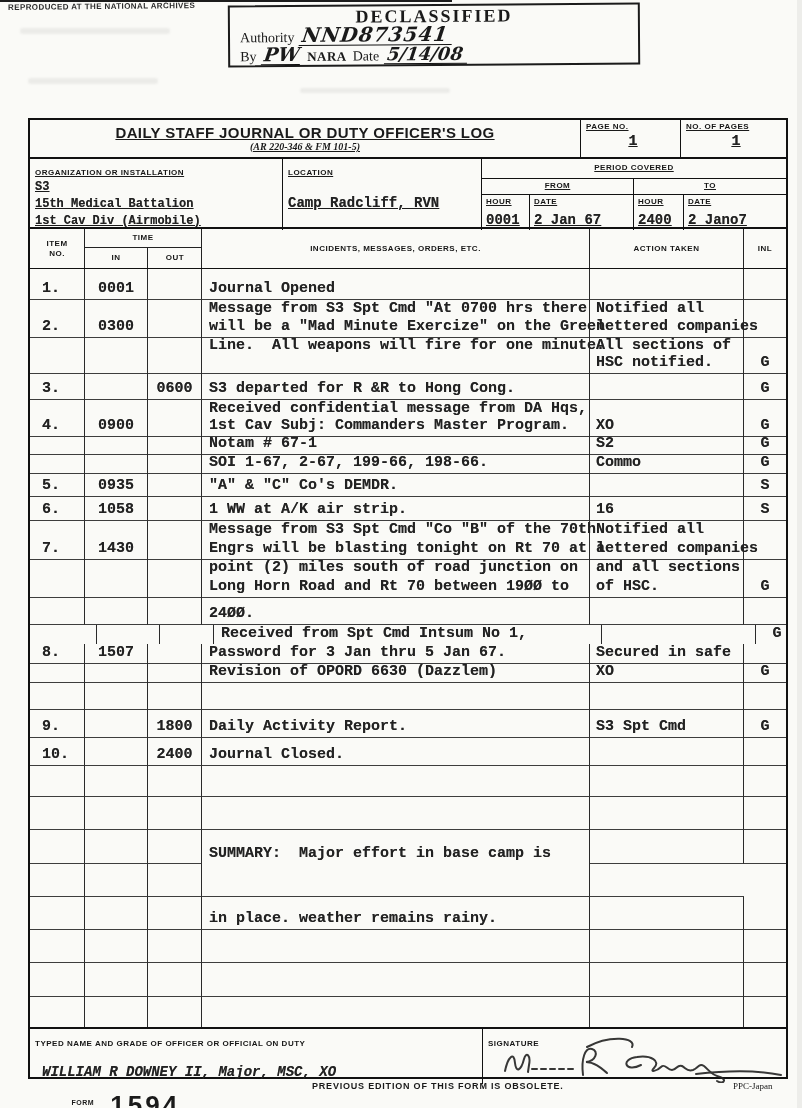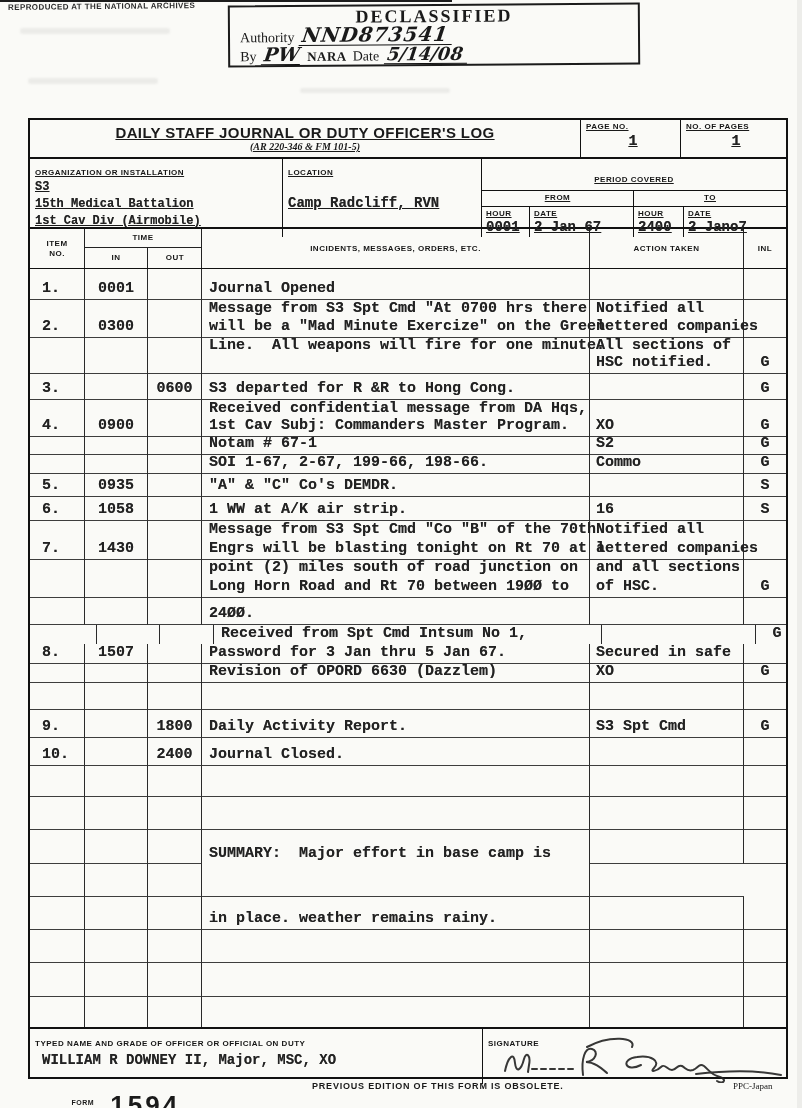--- a/index.html
+++ b/index.html
@@ -47,21 +47,21 @@
 
   
   .orow{display:grid;grid-template-columns:252px 200px 304px;height:68px;
         border-bottom:2px solid #111;text-decoration:underline;}
   .ocell{padding:2px 0 0 5px;box-sizing:border-box;}
   .ocell.mid{border-left:1.5px solid #111;border-right:1.5px solid #111;}
   .org-lines{margin-top:0;}
   .org-lines .tw{display:block;font-size:12px;line-height:17px;}
   .loc-val{margin-top:16px;}
   .period{display:flex;flex-direction:column;}
-  .p-title{height:15px;border-bottom:1.5px solid #111;text-align:center;padding-top:16px;}
+  .p-title{height:15px;border-bottom:1.5px solid #111;text-align:center;padding-top:4px;}
   .p-fromto{display:grid;grid-template-columns:152px 152px;height:15px;border-bottom:1.5px solid #111;}
   .p-fromto div{text-align:center;padding-top:2px;}
   .p-fromto div:first-child{border-right:1.5px solid #111;}
   .p-vals{display:grid;grid-template-columns:48px 104px 50px 102px;flex:1;}
   .p-vals .pv{padding:2px 0 0 4px;border-right:1.5px solid #111;display:flex;
         flex-direction:column;justify-content:space-between;box-sizing:border-box;}
   .p-vals .pv:last-child{border-right:none;}
   .p-vals .tw{font-size:14px;padding-bottom:2px;}
 
   
@@ -89,21 +89,21 @@
   .c-inc{padding-left:7px;}
   .c-act{padding-left:6px;white-space:pre;}
   .cell{font-family:"Liberation Mono","DejaVu Sans Mono",monospace;font-weight:700;
         font-size:15px;line-height:17px;color:#222;white-space:pre;
         text-shadow:0 0 .5px rgba(20,20,20,.55);}
 
   
   .sigrow{display:grid;grid-template-columns:452px 304px;height:55px;border-top:2px solid #111;}
   .sigcell{padding:3px 0 0 5px;box-sizing:border-box;position:relative;}
   .sigcell.right{border-left:1.5px solid #111;}
-  .typed-name{position:absolute;left:12px;bottom:16px;}
+  .typed-name{position:absolute;left:12px;bottom:4px;font-style:italic;}
   .sig-svg{position:absolute;left:8px;top:4px;}
 
   
   .da-block{position:absolute;left:28px;top:1077px;display:flex;align-items:center;gap:4px;}
   .da-big{font:900 26px/24px "Liberation Sans",sans-serif;letter-spacing:1px;margin-top:31px;}
   .da-stack{display:flex;flex-direction:column;font:700 7px/8px "Liberation Sans",sans-serif;
         letter-spacing:.5px;margin-top:4px;}
   .da-num{font:900 26px/24px "Liberation Sans",sans-serif;letter-spacing:3px;}
   .obsolete{position:absolute;left:312px;top:1082px;font:700 9px/1 "Liberation Sans",sans-serif;
         letter-spacing:.8px;}

